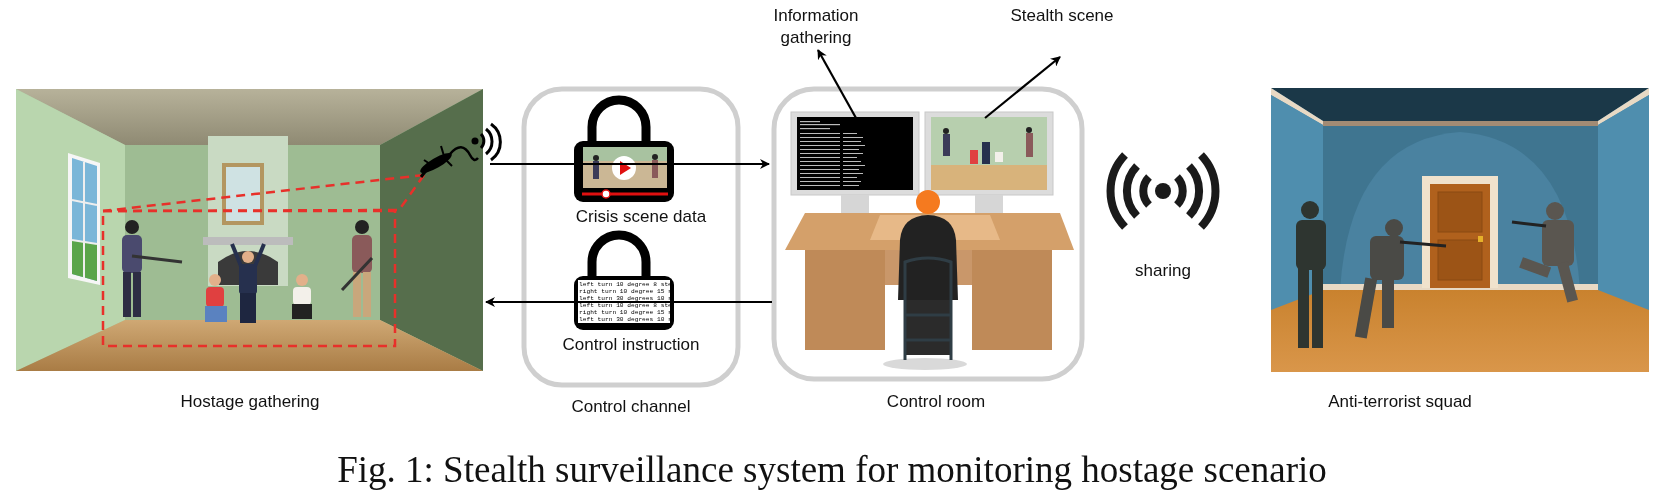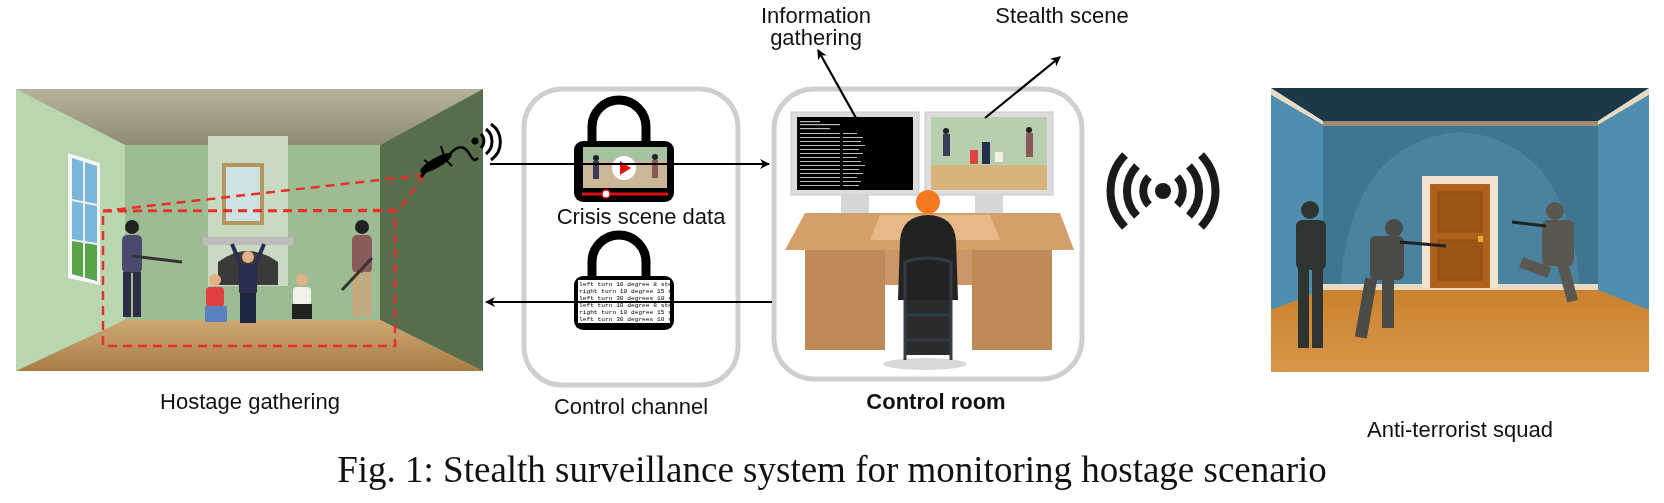--- a/index.html
+++ b/index.html
@@ -1,18 +1,18 @@
 <!DOCTYPE html>
 <html><head>
 <meta charset="utf-8">
 <style>
   html, body { margin: 0; padding: 0; background: #ffffff; }
   body { width: 1664px; height: 503px; position: relative; overflow: hidden; font-family: "Liberation Sans", sans-serif; color: #111; }
   .abs { position: absolute; }
-  .label { position: absolute; font-size: 22px; text-align: center; line-height: 22px; white-space: nowrap; }
+  .label { position: absolute; font-size: 17px; text-align: center; line-height: 22px; white-space: nowrap; }
   .caption { position: absolute; left: 0; width: 1664px; top: 450px; text-align: center; font-family: Liberation Serif, serif; font-size: 37px; line-height: 40px; }
   svg { position: absolute; left: 0; top: 0; }
   .mono { font-family: "Liberation Mono", monospace; }
 </style>
 </head>
 <body>
 
 <svg width="1664" height="503" viewBox="0 0 1664 503">
   <defs>
     <marker id="arrowhead" markerWidth="10" markerHeight="10" refX="9" refY="5" orient="auto" markerUnits="userSpaceOnUse">
@@ -290,23 +290,25 @@
 <div class="label" style="left:736px; top:5px; width:160px;">
   <div>Information</div>
   <div>gathering</div>
 </div>
 <div class="label" style="left:962px; top:5px; width:200px;">
   <div>Stealth scene</div>
 </div>
 
 <div class="label" style="left:556px; top:206px; width:170px;">Crisis scene data</div>
 <div class="label" style="left:546px; top:334px; width:170px;">
+  <div>Control instruction</div>
 </div>
 
 <div class="label" style="left:1083px; top:260px; width:160px;">
+  <div>sharing</div>
 </div>
 
 <div class="label" style="left:150px; top:391px; width:200px;">Hostage gathering</div>
 <div class="label" style="left:531px; top:396px; width:200px;">Control channel</div>
-<div class="label" style="left:836px; top:391px; width:200px;font-weight:bold;">Control room</div>
-<div class="label" style="left:1360px; top:391px; width:200px;margin-top:28px;">Anti-terrorist squad</div>
+<div class="label" style="left:836px; top:391px; width:200px;">Control room</div>
+<div class="label" style="left:1300px; top:391px; width:200px;">Anti-terrorist squad</div>
 
 <div class="caption">Fig. 1: Stealth surveillance system for monitoring hostage scenario</div>
 
 </body></html>

